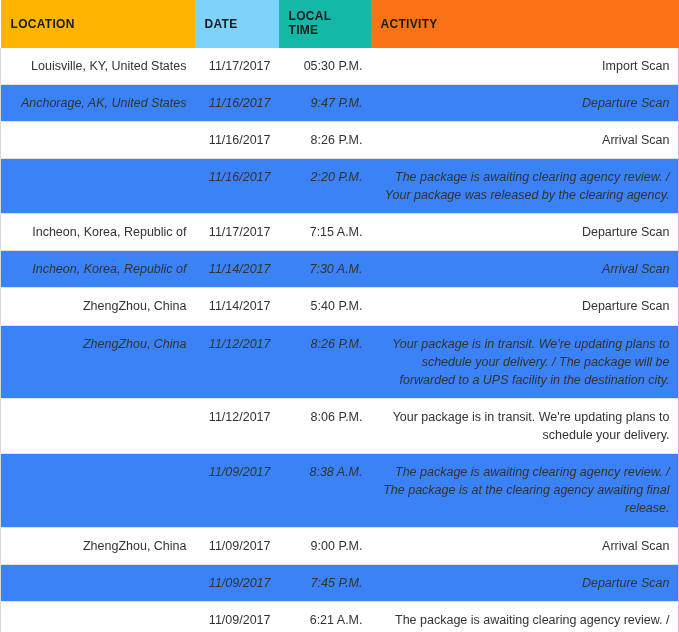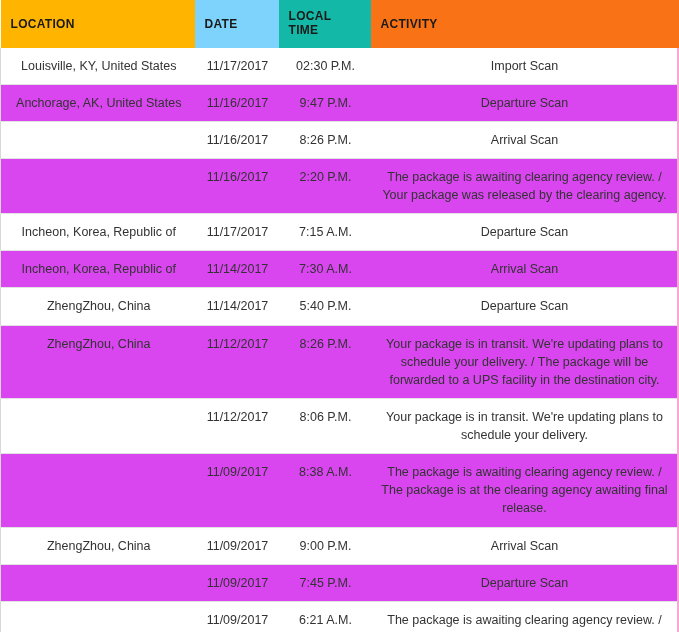--- a/index.html
+++ b/index.html
@@ -30,37 +30,38 @@
     padding: 10px 8px 10px 10px;
     height: 38px;
     box-sizing: border-box;
   }
   .tracking-table th.th-localtime {
     line-height: 1.15;
   }
   .tracking-table td {
     font-size: 12.5px;
     color: #333333;
-    text-align: center;
+    text-align: right;
     vertical-align: top;
     padding: 9px 8px 9px 10px;
     box-sizing: border-box;
     line-height: 1.45;
   }
   .tracking-table tbody tr.alt td {
-    background: #d946ef;
+    background: #3b82f6;
+    font-style: italic;
   }
   .tracking-table tbody tr.plain td {
     background: #FFFFFF;
   }
   .tracking-table tbody tr td:first-child {
     border-left: 1px solid #d8d8d8;
   }
   .tracking-table tbody tr td:last-child {
-    border-right: 6px solid #f9a8d4;
+    border-right: 4px solid #f9a8d4;
   }
   .tracking-table tbody tr td {
     border-bottom: 1px solid #e2e2e2;
   }
   .col-location { width: 194px; }
   .col-date     { width: 84px; }
   .col-time     { width: 92px; }
   .col-activity { width: 309px; }
   .cell-activity { padding-right: 14px; }
 </style>
@@ -82,21 +83,21 @@
         <span>LOCAL</span><br>
         <span>TIME</span>
       </th>
       <th style="background: #f97316;">ACTIVITY</th>
     </tr>
   </thead>
   <tbody id="table-body">
       <tr class="plain">
         <td>Louisville, KY, United States</td>
         <td>11/17/2017</td>
-        <td>02:30 P.M.</td>
+        <td>05:30 P.M.</td>
         <td class="cell-activity">Import Scan</td>
       </tr>
       <tr class="alt">
         <td>Anchorage, AK, United States</td>
         <td>11/16/2017</td>
         <td>9:47 P.M.</td>
         <td class="cell-activity">Departure Scan</td>
       </tr>
       <tr class="plain">
         <td></td>

